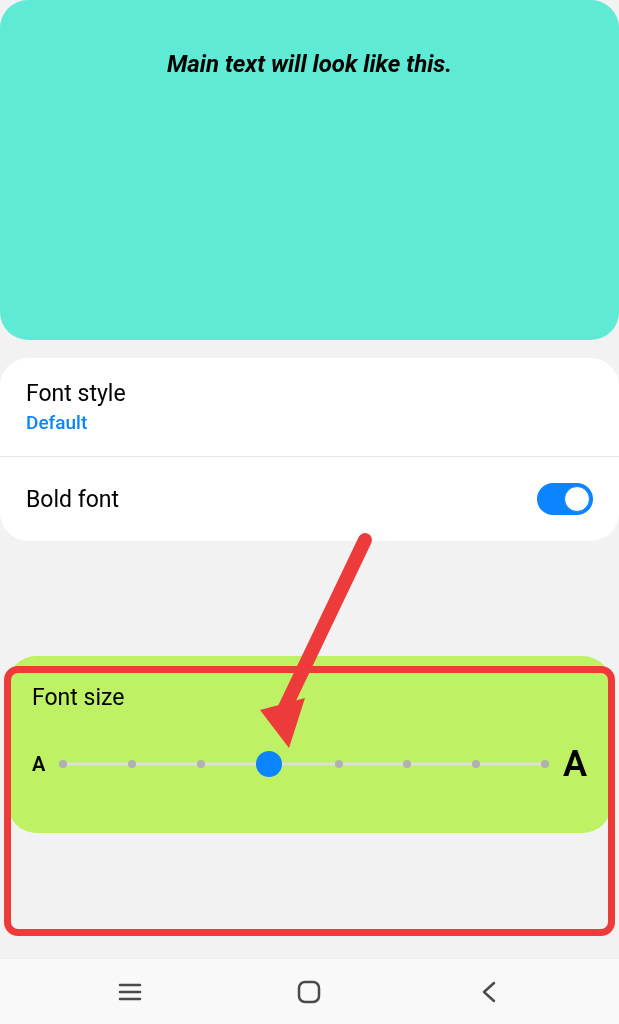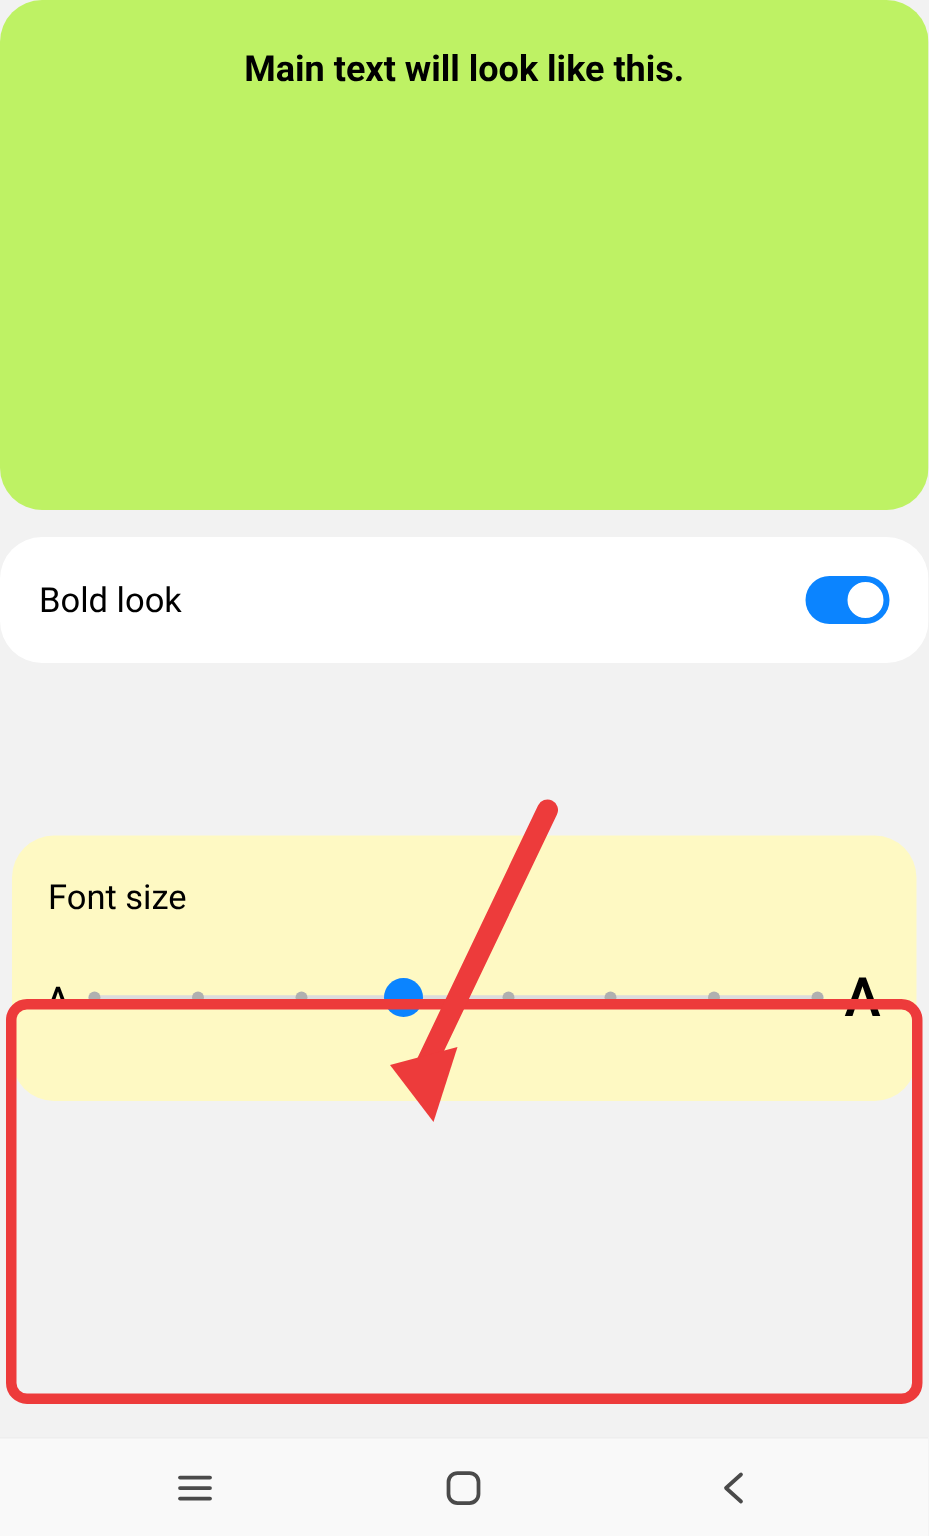--- a/index.html
+++ b/index.html
@@ -9,24 +9,25 @@
       font-family: -apple-system, BlinkMacSystemFont, 'Segoe UI', Roboto, Arial, sans-serif;
     }
     body {
       width: 619px;
       height: 1024px;
       background: #f2f2f2;
       position: relative;
       overflow: hidden;
     }
     .preview-card {
-      background: #bef264;
+      background: #5eead4;
       border-radius: 28px;
-      padding: 30px 20px;
+      padding: 48px 20px;
       height: 340px;
+      font-style: italic;
     }
     .preview-text {
       text-align: center;
       font-size: 24px;
       font-weight: 700;
       line-height: 1.4;
       color: #000;
     }
     .settings-card {
       background: #ffffff;
@@ -70,21 +71,21 @@
       width: 26px;
       height: 26px;
       background: #ffffff;
       border-radius: 50%;
       position: absolute;
       top: 3px;
       right: 3px;
       border: 1px solid #0b84ff;
     }
     .font-size-card {
-      background: #fef9c3;
+      background: #bef264;
       border-radius: 28px;
       margin: 0 8px;
       padding: 28px 24px 48px 24px;
       position: relative;
     }
     .font-size-label {
       font-size: 23px;
       color: #000;
       margin-bottom: 32px;
     }
@@ -187,22 +188,28 @@
 </head>
 <body>
 
 <div class="preview-card">
   <div class="preview-text">
     <div>Main text will look like this.</div>
   </div>
 </div>
 
 <div class="settings-card">
+  <div class="setting-row with-border">
+    <div class="setting-left">
+      <span class="setting-label">Font style</span>
+      <span class="setting-value">Default</span>
+    </div>
+  </div>
   <div class="setting-row">
-    <span class="setting-label">Bold look</span>
+    <span class="setting-label">Bold font</span>
     <div class="toggle">
       <div class="toggle-thumb"></div>
     </div>
   </div>
 </div>
 
 <div class="font-size-wrapper">
   <div class="font-size-card">
     <div class="font-size-label">Font size</div>
     <div class="slider-container">

